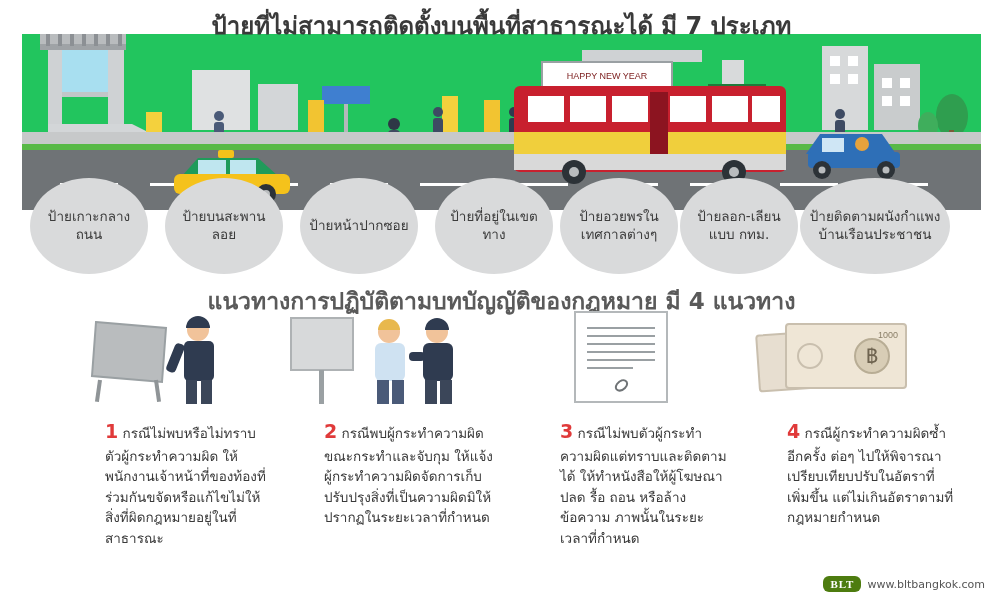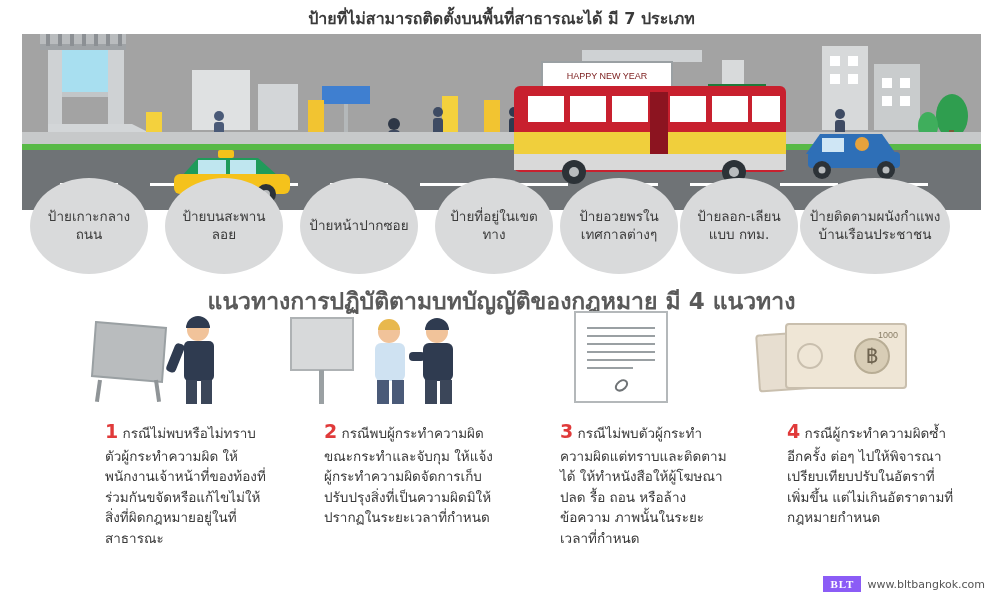--- a/index.html
+++ b/index.html
@@ -10,26 +10,26 @@
     overflow:hidden;
     position:relative;
   }
   #root{position:relative;width:1003px;height:600px;background:#fff;}
 
   
   .top-section{position:absolute;left:0;top:0;width:1003px;height:278px;background:#ffffff;overflow:hidden;}
 
   .title-top{
     position:absolute;left:0;top:6px;width:1003px;text-align:center;
-    font-size:16px;font-weight:bold;color:#3a3a3a;letter-spacing:0px;
+    font-size:24px;font-weight:bold;color:#3a3a3a;letter-spacing:0px;
     z-index:40;
   }
 
   
-  .scene{position:absolute;left:22px;top:34px;width:959px;height:140px;background:#a3a3a3;overflow:hidden;}
+  .scene{position:absolute;left:22px;top:34px;width:959px;height:140px;background:#22c55e;overflow:hidden;}
   .road{position:absolute;left:22px;top:150px;width:959px;height:60px;background:#6f7376;}
   .road-green{position:absolute;left:22px;top:144px;width:959px;height:9px;background:#58b947;}
   .road-line{position:absolute;top:183px;height:3px;background:#ffffff;}
   .sidewalk{position:absolute;left:22px;top:132px;width:959px;height:13px;background:#c7c9ca;}
 
   .bubble{
     position:absolute;width:118px;height:96px;border-radius:50%;
     background:#d9dadb;color:#3c3c3c;display:flex;align-items:center;justify-content:center;
     text-align:center;font-size:13.5px;line-height:1.32;padding:0 6px;box-sizing:border-box;
     z-index:30;
@@ -46,22 +46,22 @@
   .col-text{
     margin-top:12px;font-size:13.5px;line-height:1.52;color:#3a3a3a;text-align:left;margin-left:47px;
   }
   .num{color:#e03a3a;font-weight:bold;font-size:19px;}
 
   .footer{
     position:absolute;right:18px;bottom:8px;display:flex;align-items:center;gap:6px;
     font-size:11px;color:#555;
   }
   .blt-badge{
-    background:#8b5cf6;color:#fff;font-weight:bold;font-size:11px;
-    padding:2px 7px;letter-spacing:1px;font-family:"Liberation Serif",serif;
+    background:#4d7c0f;color:#fff;font-weight:bold;font-size:11px;
+    padding:2px 7px;letter-spacing:1px;font-family:"Liberation Serif",serif;border-radius:6px;
   }
   svg{display:block;overflow:visible;}
 </style>
 </head>
 <body>
 
 <div id="root">
 
   <div class="top-section">
 

